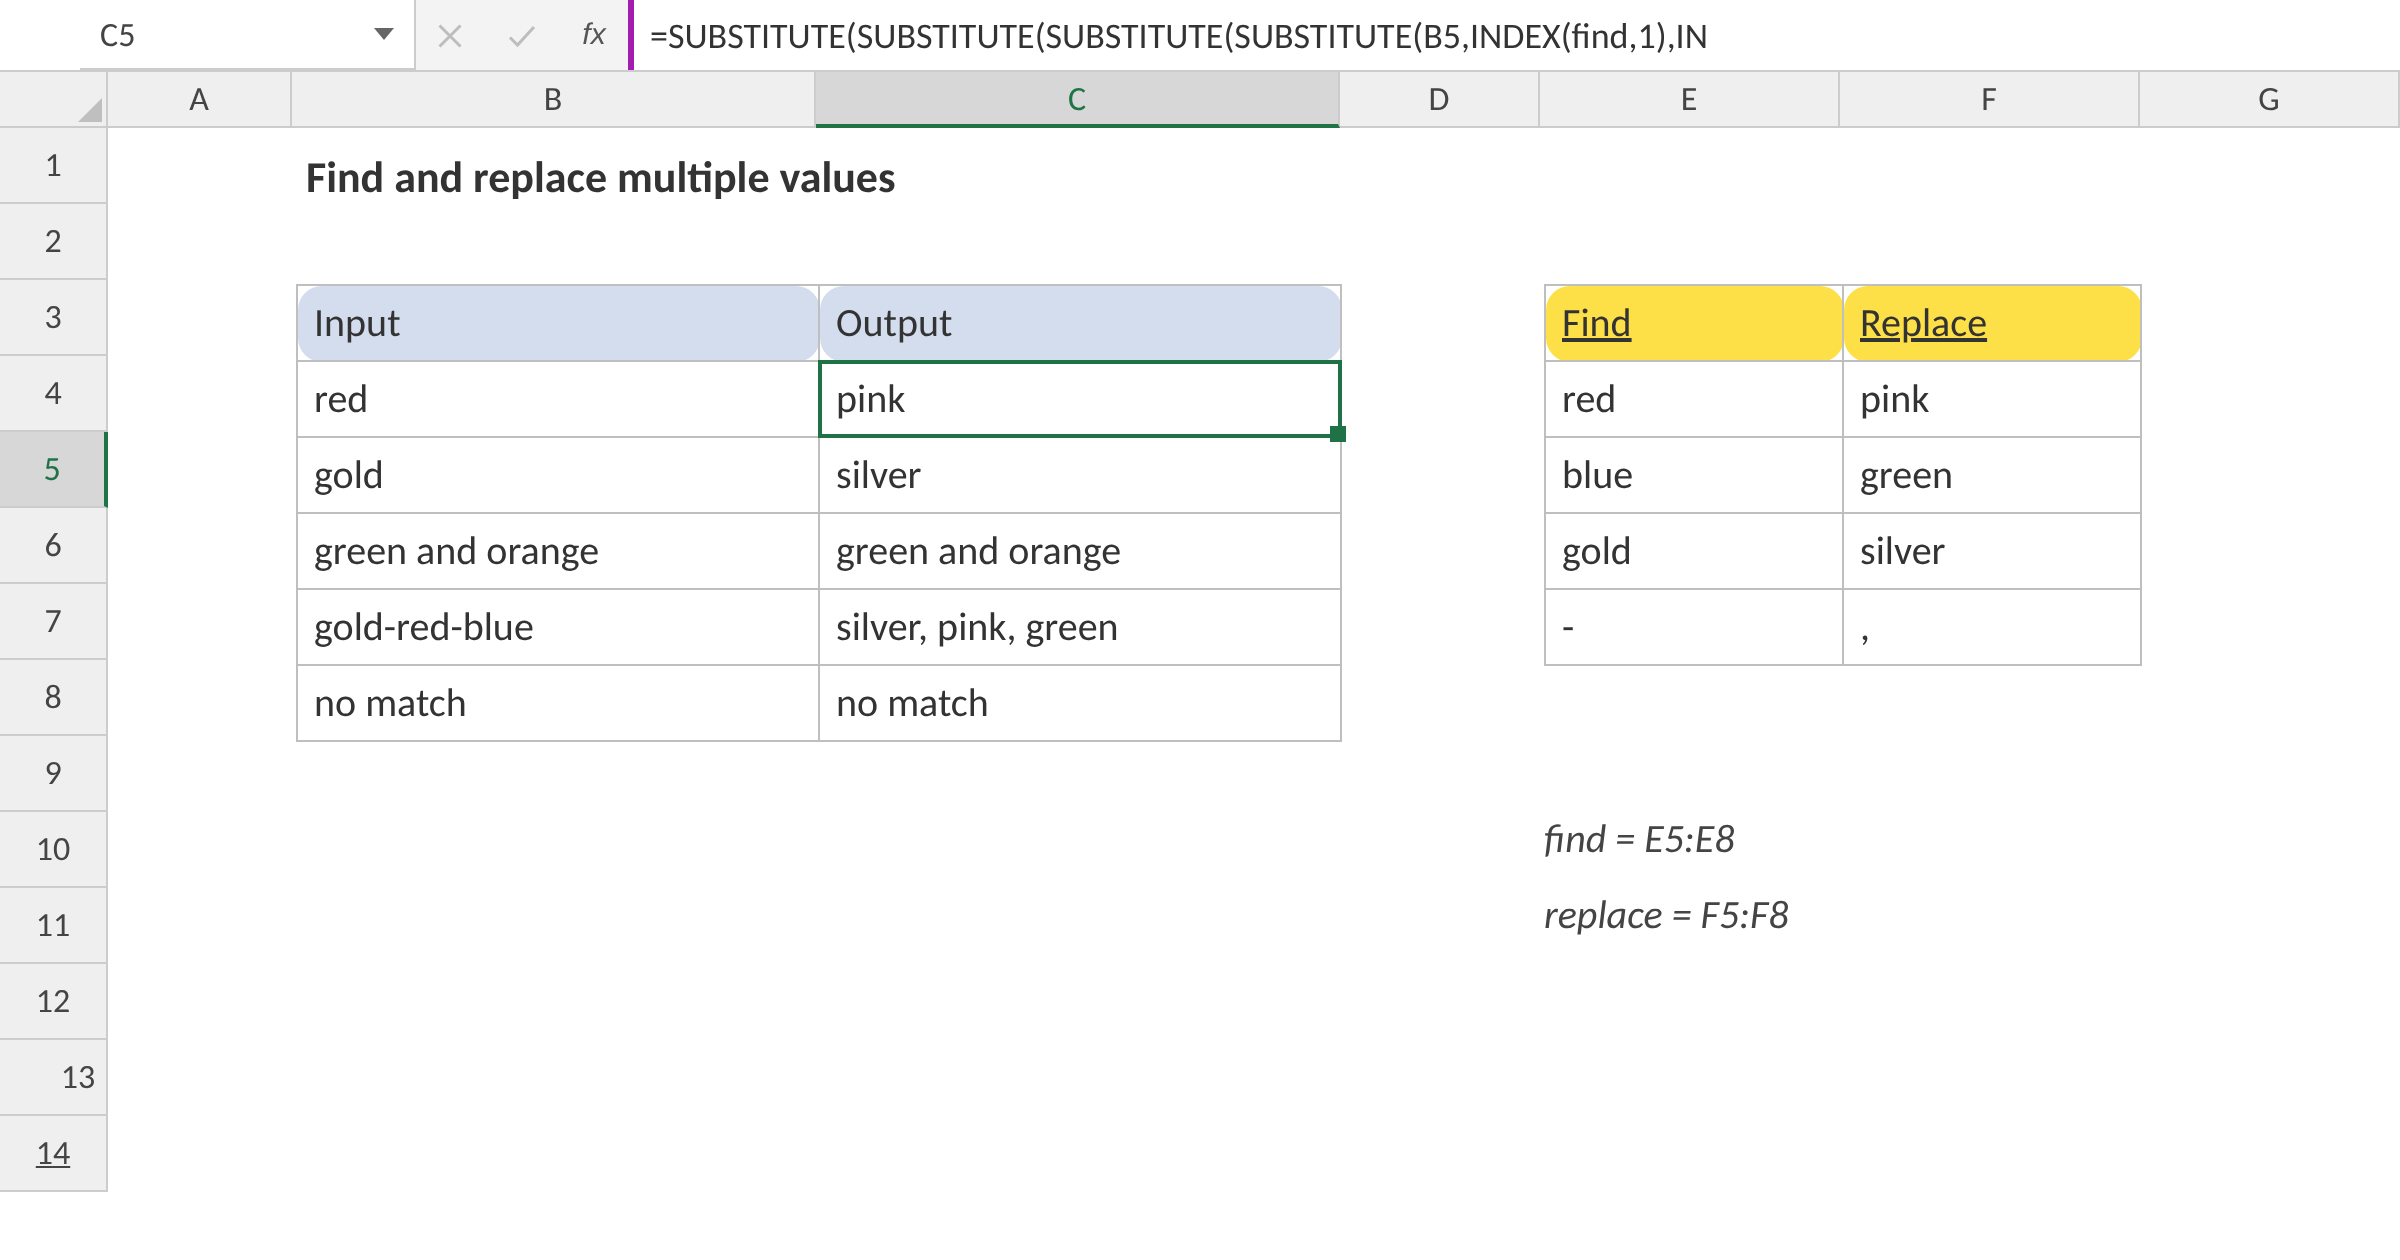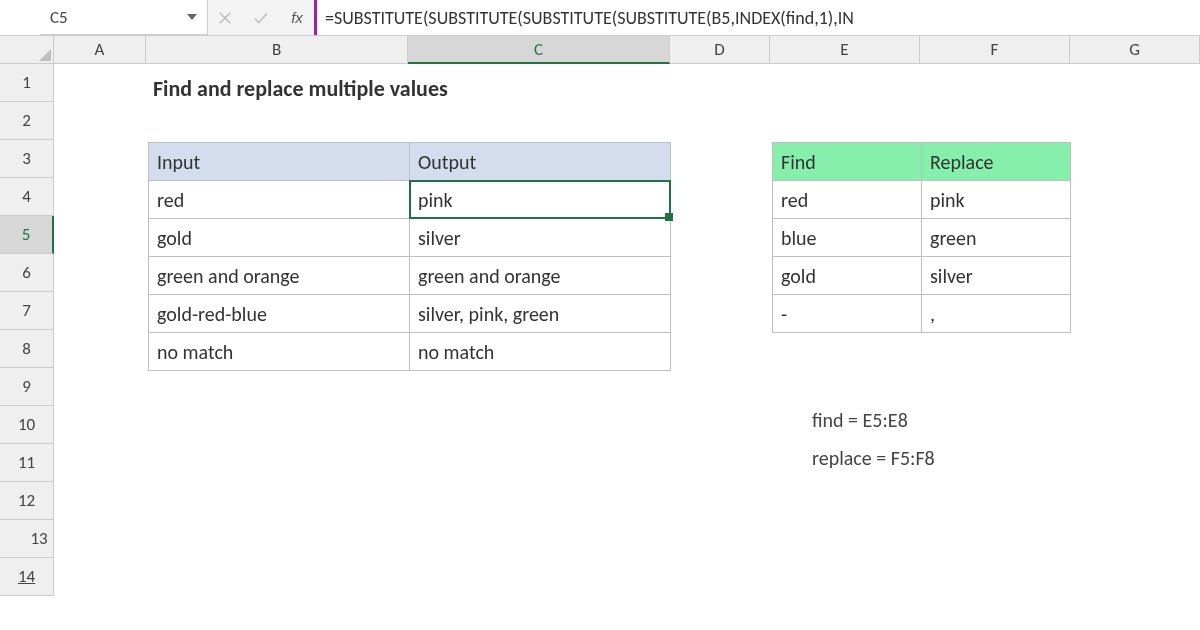--- a/index.html
+++ b/index.html
@@ -151,32 +151,33 @@
   }
   .tbl td, .tbl th {
     border: 1px solid #bfbfbf;
     height: 38px;
     padding: 0 8px;
     text-align: left;
     font-weight: normal;
     font-size: 20px;
     vertical-align: middle;
   }
-  .tbl th { background: #d3ddee; }
-  .tbl.green th { background: #86efac; }
+  .tbl th { background: #d3ddee; border-radius: 12px; }
+  .tbl.green th { background: #fde047; text-decoration: underline; }
 
   .left-tbl { left: 148px; top: 142px; }
   .left-tbl td, .left-tbl th { width: 261px; }
 
   .right-tbl { left: 772px; top: 142px; }
   .right-tbl td, .right-tbl th { width: 149px; }
 
   .note {
     position: absolute;
-    left: 812px;
+    left: 772px;
+    font-style: italic;
     font-size: 20px;
     color: #444;
   }
   .note1 { top: 408px; }
   .note2 { top: 446px; }
 
   
   .active-cell {
     position: absolute;
     border: 2px solid #1f7246;

